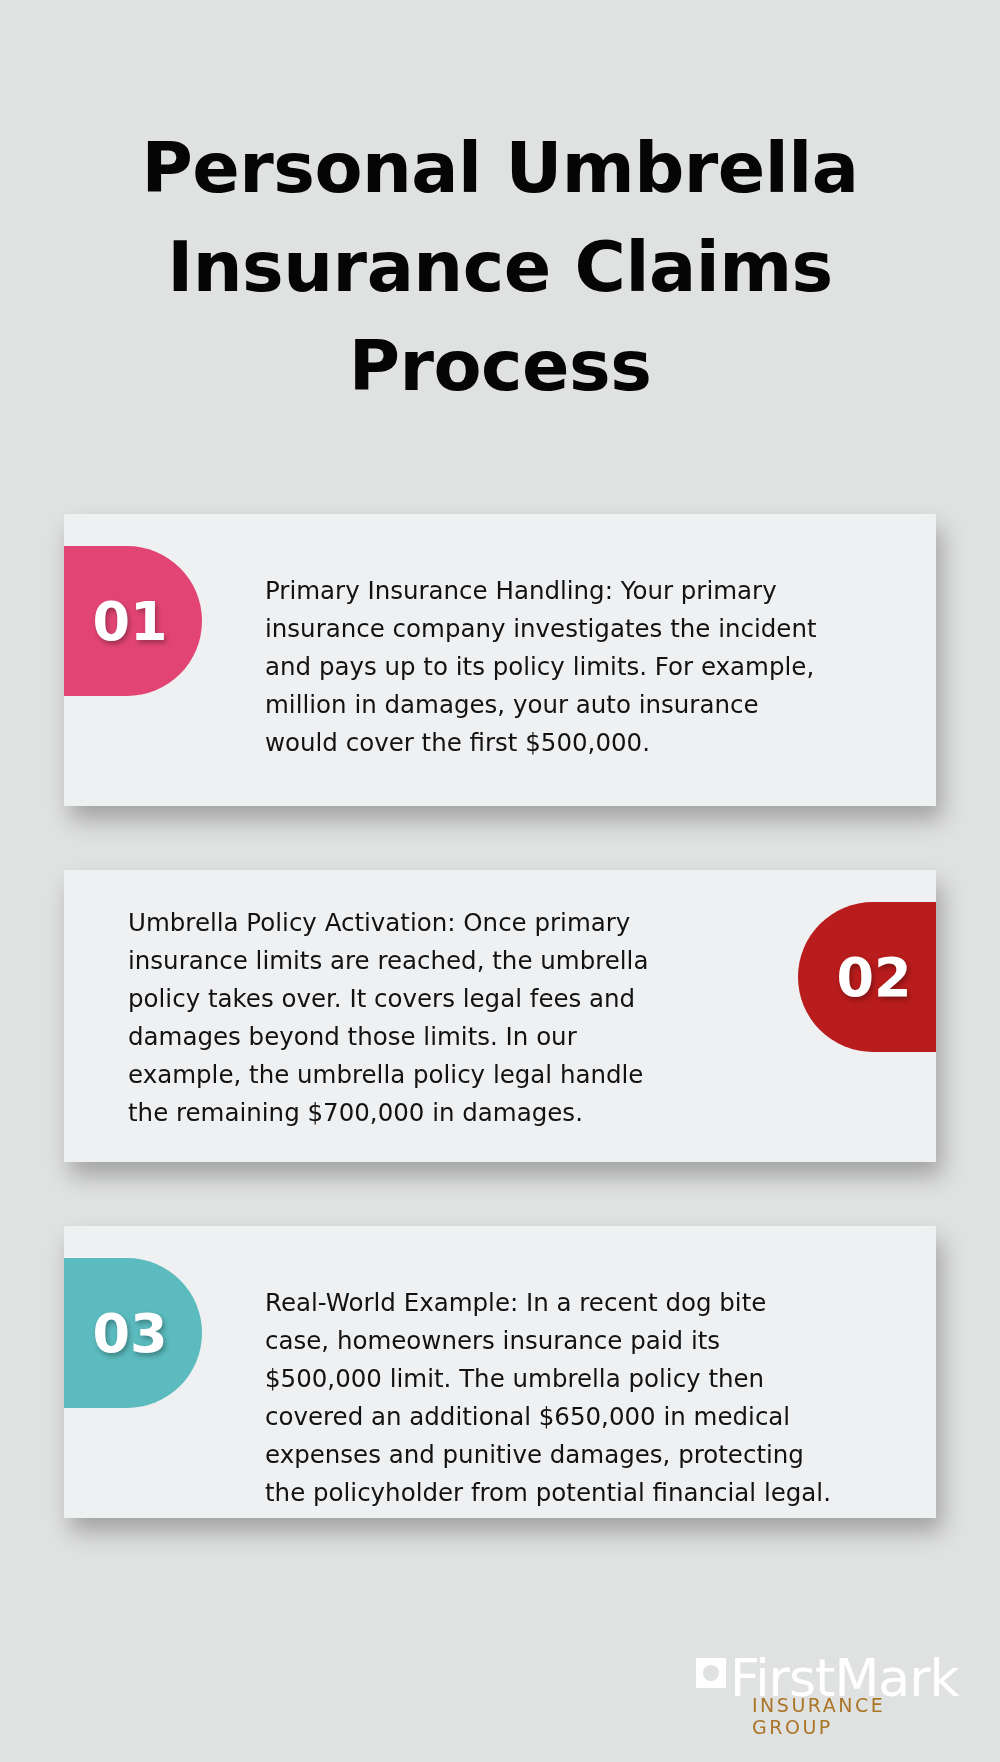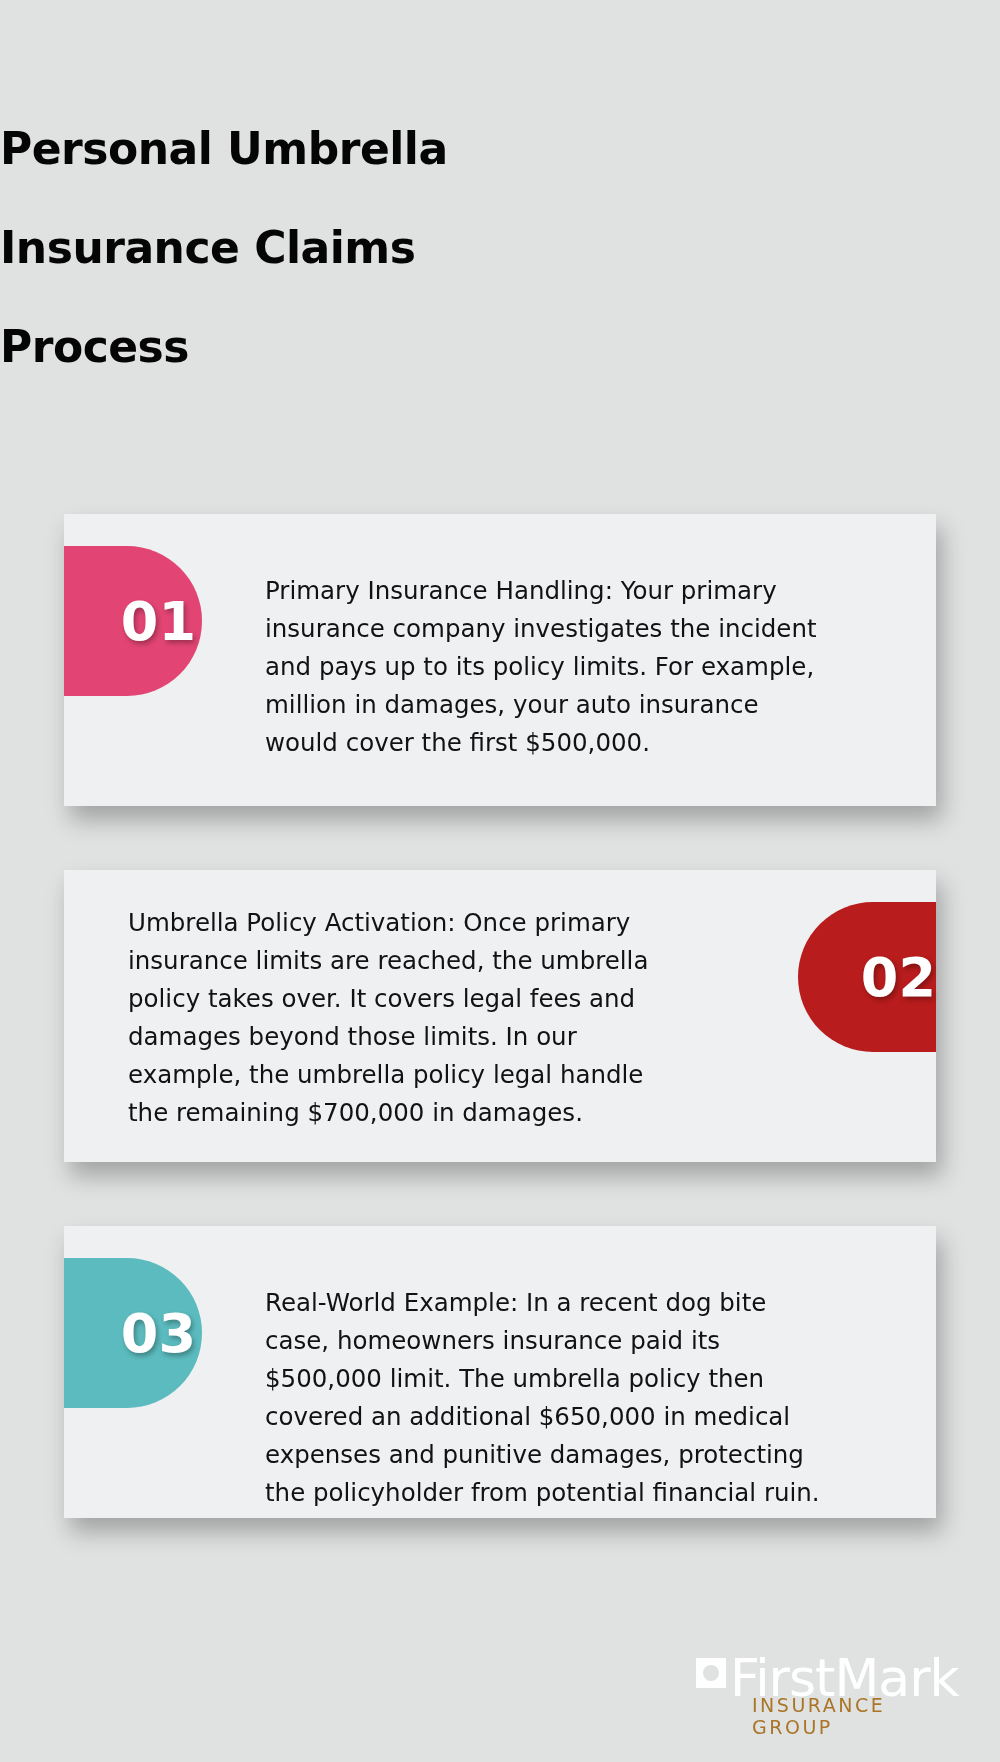--- a/index.html
+++ b/index.html
@@ -6,47 +6,47 @@
     html, body { width: 1000px; height: 1762px; }
     body {
       background: #e0e2e1;
       font-family: "DejaVu Sans", sans-serif;
       position: relative;
       overflow: hidden;
       color: #111;
     }
     .title {
       position: absolute;
-      left: 0; top: 99px;
+      left: 0; top: 119px;
       width: 1000px;
-      text-align: left;
+      text-align: center;
       font-family: "DejaVu Sans", sans-serif;
       font-weight: bold;
-      font-size: 44px;
+      font-size: 70px;
       line-height: 99px;
       letter-spacing: -0.5px;
       color: #050505;
     }
     .title span { display: block; }
     .card {
       position: absolute;
       left: 64px;
       width: 872px;
       height: 292px;
       background: #eff0f2;
       box-shadow: 6px 14px 22px rgba(0,0,0,0.28);
     }
     .badge {
       position: absolute;
       top: 32px;
       width: 138px;
       height: 150px;
       display: flex;
       align-items: center;
-      justify-content: flex-end;
+      justify-content: center;
       color: #ffffff;
       font-weight: bold;
       font-size: 54px;
       text-shadow: 2px 3px 5px rgba(0,0,0,0.3);
     }
     .badge.left {
       left: 0;
       border-radius: 0 75px 75px 0;
       padding-right: 6px;
     }
@@ -143,21 +143,21 @@
 <div class="card" style="top:1226px;">
   <div class="badge left" style="background:#5bbbbe;">
     <span>03</span>
   </div>
   <div class="text right-of-badge">
     <span>Real-World Example: In a recent dog bite</span>
     <span>case, homeowners insurance paid its</span>
     <span>$500,000 limit. The umbrella policy then</span>
     <span>covered an additional $650,000 in medical</span>
     <span>expenses and punitive damages, protecting</span>
-    <span>the policyholder from potential financial ruin.</span>
+    <span>the policyholder from potential financial legal.</span>
   </div>
 </div>
 
 <div class="logo">
   <div class="logo-mark"></div>
   <div class="logo-name">FirstMark</div>
   <div class="logo-sub">INSURANCE GROUP</div>
 </div>
 
 </body></html>

